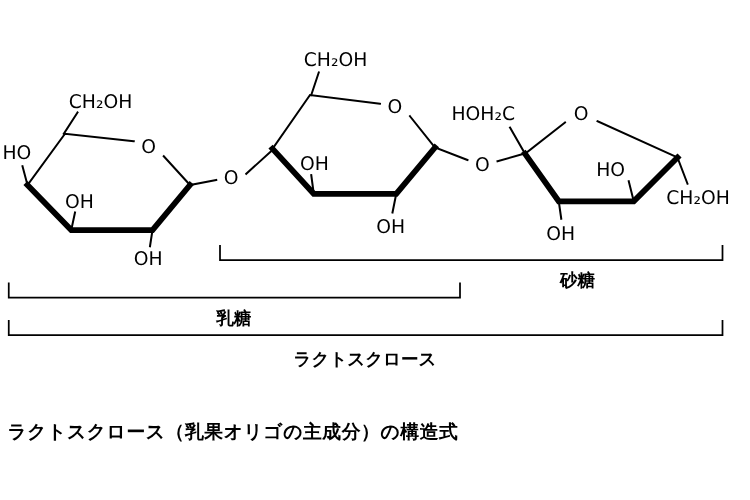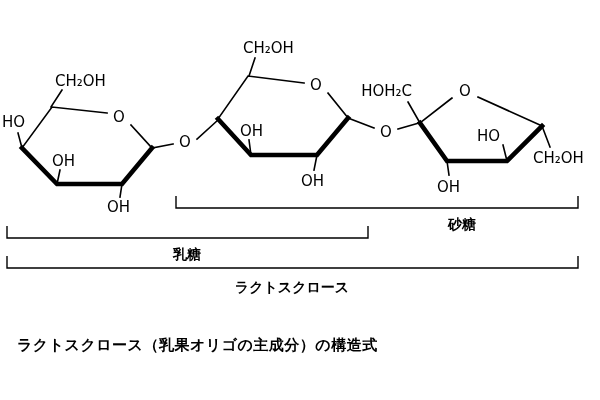--- a/index.html
+++ b/index.html
@@ -40,21 +40,21 @@
     stroke-linecap: square;
     stroke-linejoin: miter;
   }
   .bracket-line {
     stroke: #000000;
     stroke-width: 1.4;
     fill: none;
   }
   .caption {
     position: absolute;
-    left: 17px;
+    left: 6px;
     top: 336px;
     font-size: 15px;
     font-weight: 700;
     color: #000000;
     letter-spacing: 0.5px;
   }
 </style>
 </head>
 <body>
 

